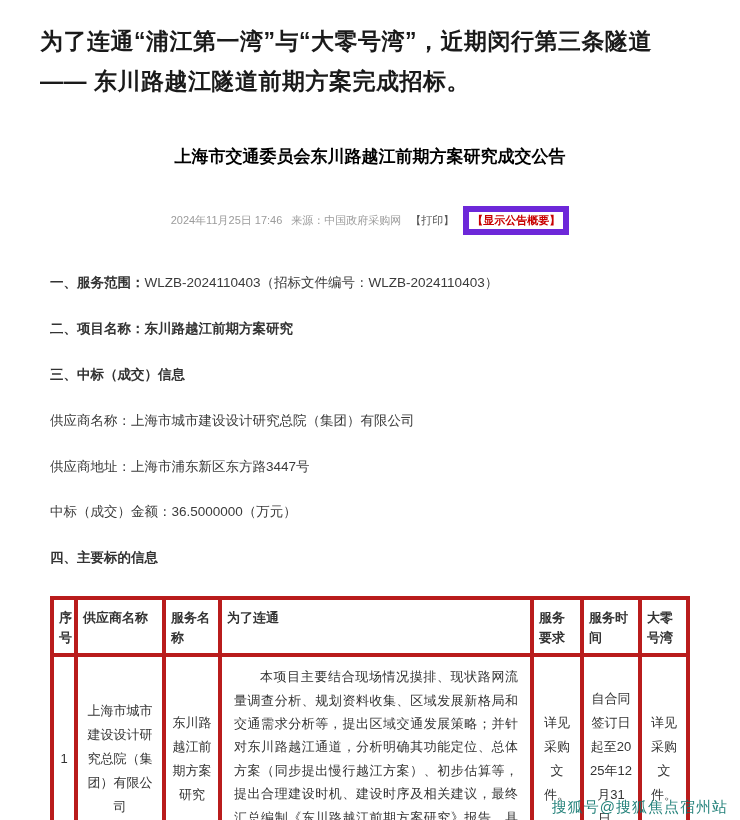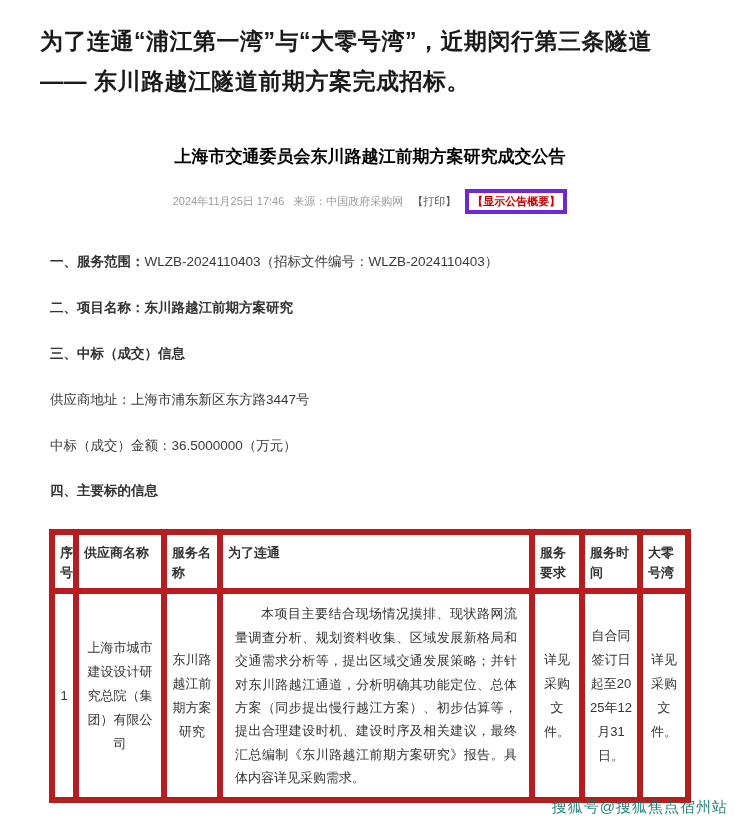--- a/index.html
+++ b/index.html
@@ -21,56 +21,56 @@
     letter-spacing:0.5px;
   }
   .title {
     margin:44px 40px 0 40px;
     text-align:center;
     font-size:17px;
     font-weight:700;
     color:#000000;
   }
   .meta {
-    margin-top:21px;
+    margin-top:38px;
     display:flex;
     justify-content:center;
     align-items:center;
     gap:9px;
     font-size:11px;
     color:#9b9b9b;
   }
   .meta .print {
     color:#555;
     cursor:pointer;
   }
   .meta .summary {
     color:#c80000;
-    border:4px solid #6d28d9;
+    border:6px solid #6d28d9;
     padding:1px 3px;
     font-weight:600;
     cursor:pointer;
   }
   .fields {
     margin:40px 40px 0 50px;
     font-size:13.5px;
     color:#3a3a3a;
   }
   .field { margin:0 0 29px 0; line-height:1.25; }
   .field .b { font-weight:700; color:#333; }
   .award-table {
     table-layout:fixed;
     width:636px;
     margin:0 auto;
     border-collapse:collapse;
     font-size:13px;
     color:#333;
   }
   .award-table th, .award-table td {
-    border:6px solid #b91c1c;
+    border:4px solid #b91c1c;
     word-break:break-all;
   }
   .award-table th {
     font-weight:600;
     text-align:left;
     vertical-align:top;
     padding:8px 4px 6px 5px;
     line-height:1.5;
   }
   .award-table td { padding:6px 5px; }
@@ -117,20 +117,23 @@
     <p class="field">
       <span class="b">一、服务范围：</span><span>WLZB-2024110403（招标文件编号：WLZB-2024110403）</span>
     </p>
     <p class="field">
       <span class="b">二、项目名称：</span><span class="b">东川路越江前期方案研究</span>
     </p>
     <p class="field">
       <span class="b">三、中标（成交）信息</span>
     </p>
     <p class="field">
+      <span>供应商名称：</span><span>上海市城市建设设计研究总院（集团）有限公司</span>
+    </p>
+    <p class="field">
       <span>供应商地址：</span><span>上海市浦东新区东方路3447号</span>
     </p>
     <p class="field">
       <span>中标（成交）金额：</span><span>36.5000000（万元）</span>
     </p>
     <p class="field">
       <span class="b">四、主要标的信息</span>
     </p>
   </div>
 

